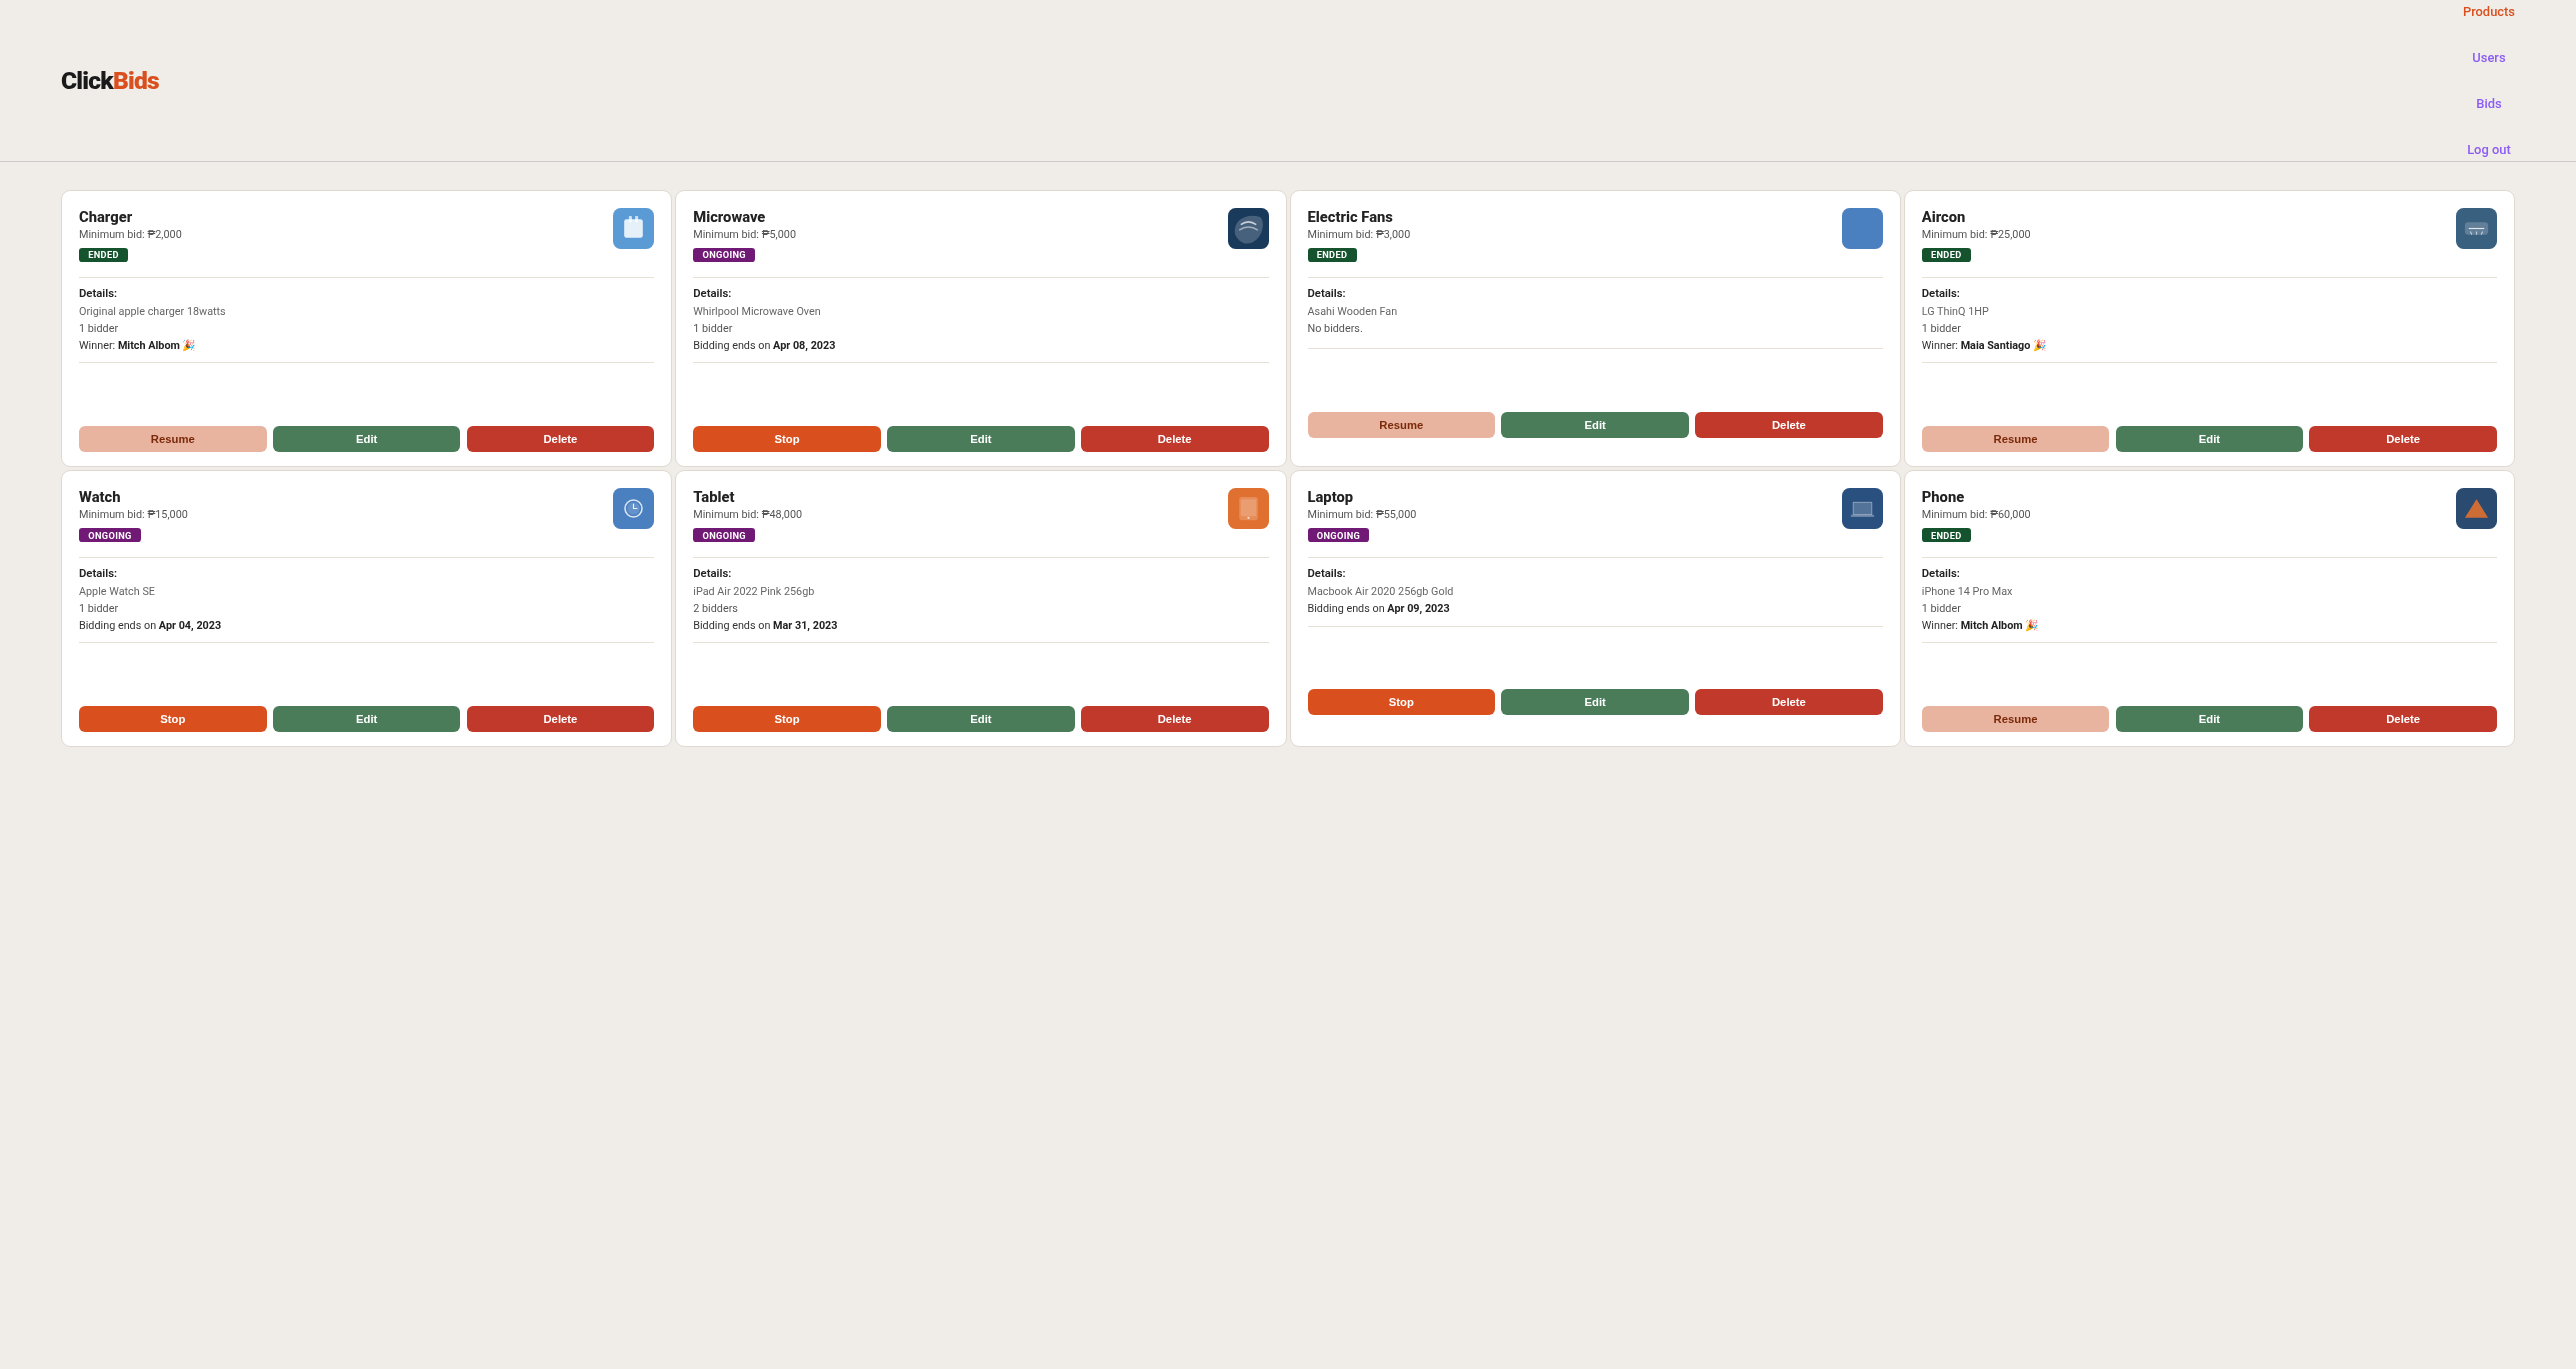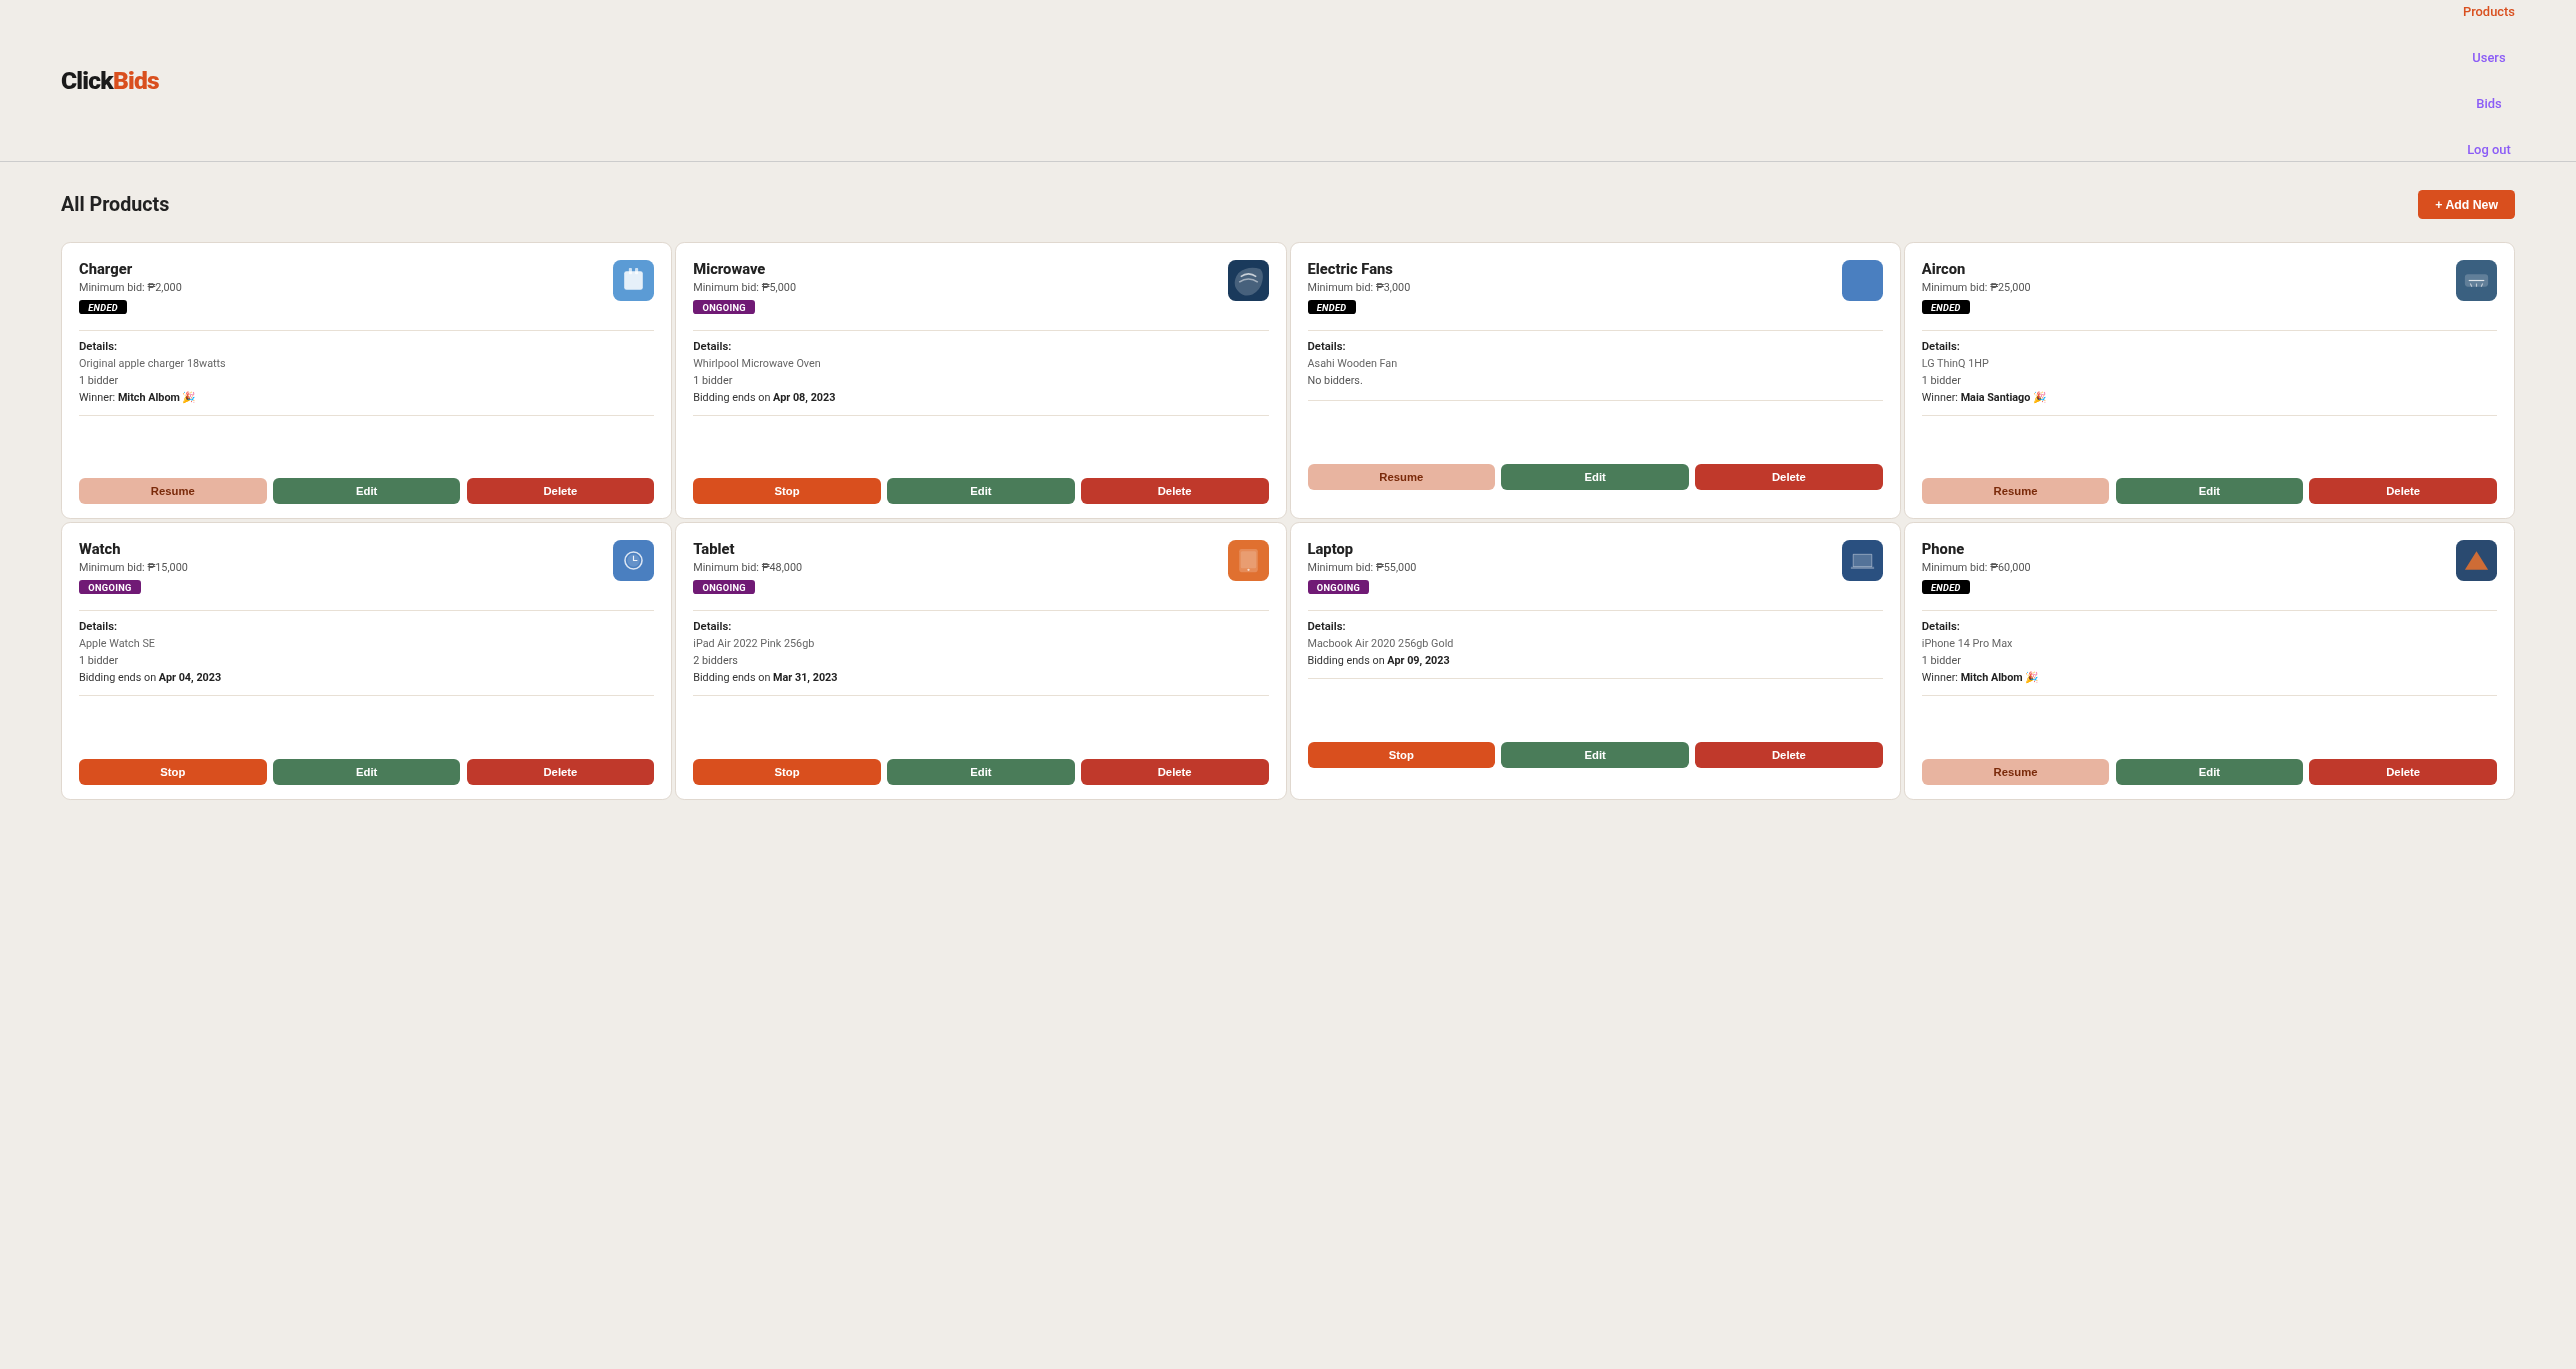--- a/index.html
+++ b/index.html
@@ -93,21 +93,21 @@
       margin-bottom: 6.1px;
     }
     .badge {
       display: inline-block;
       padding: 1.5px 9.2px;
       border-radius: 3.1px;
       font-size: 0.75rem;
       font-weight: 700;
       letter-spacing: 0.04em;
     }
-    .badge-ended { background: #000000; color: white; font-style: italic; }
+    .badge-ended { background: #14532d; color: white; }
     .badge-ongoing { background: #701a75; color: white; }
     .card-icon {
       width: 41px;
       height: 41px;
       border-radius: 7.7px;
       overflow: hidden;
       flex-shrink: 0;
       display: flex;
       align-items: center;
       justify-content: center;
@@ -168,24 +168,20 @@
   </div>
   <nav>
     <a class="active">Products</a>
     <a>Users</a>
     <a>Bids</a>
     <a>Log out</a>
   </nav>
 </header>
 
 <div class="main-content">
-  <div class="page-header">
-    <h1 class="page-title">All Products</h1>
-    <button class="add-new-btn">+ Add New</button>
-  </div>
   <div class="products-grid" id="products-grid">
   <div class="product-card">
     <div class="card-top">
       <div class="card-title-area">
         <div class="card-title">Charger</div>
         <div class="card-min-bid">Minimum bid: ₱2,000</div>
         <span class="badge badge-ended">ENDED</span>
       </div>
       <div class="card-icon" style="background:#5b9bd5;">
         <svg width="31" height="31" viewBox="0 0 40 40">

